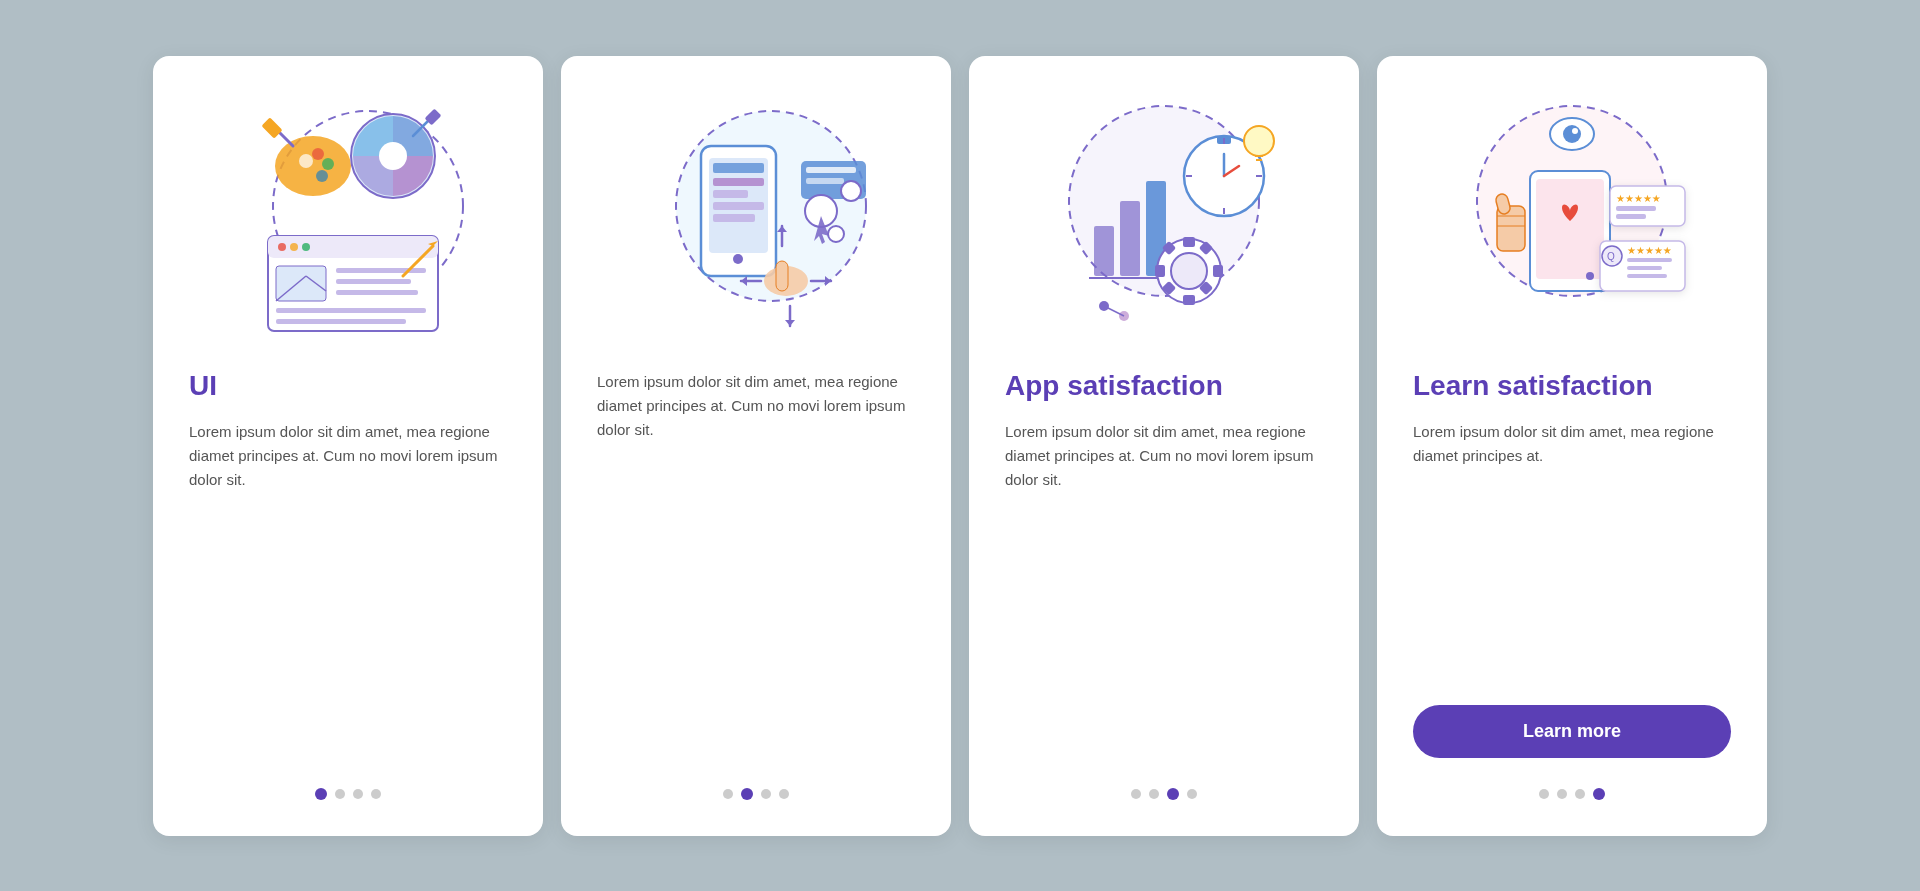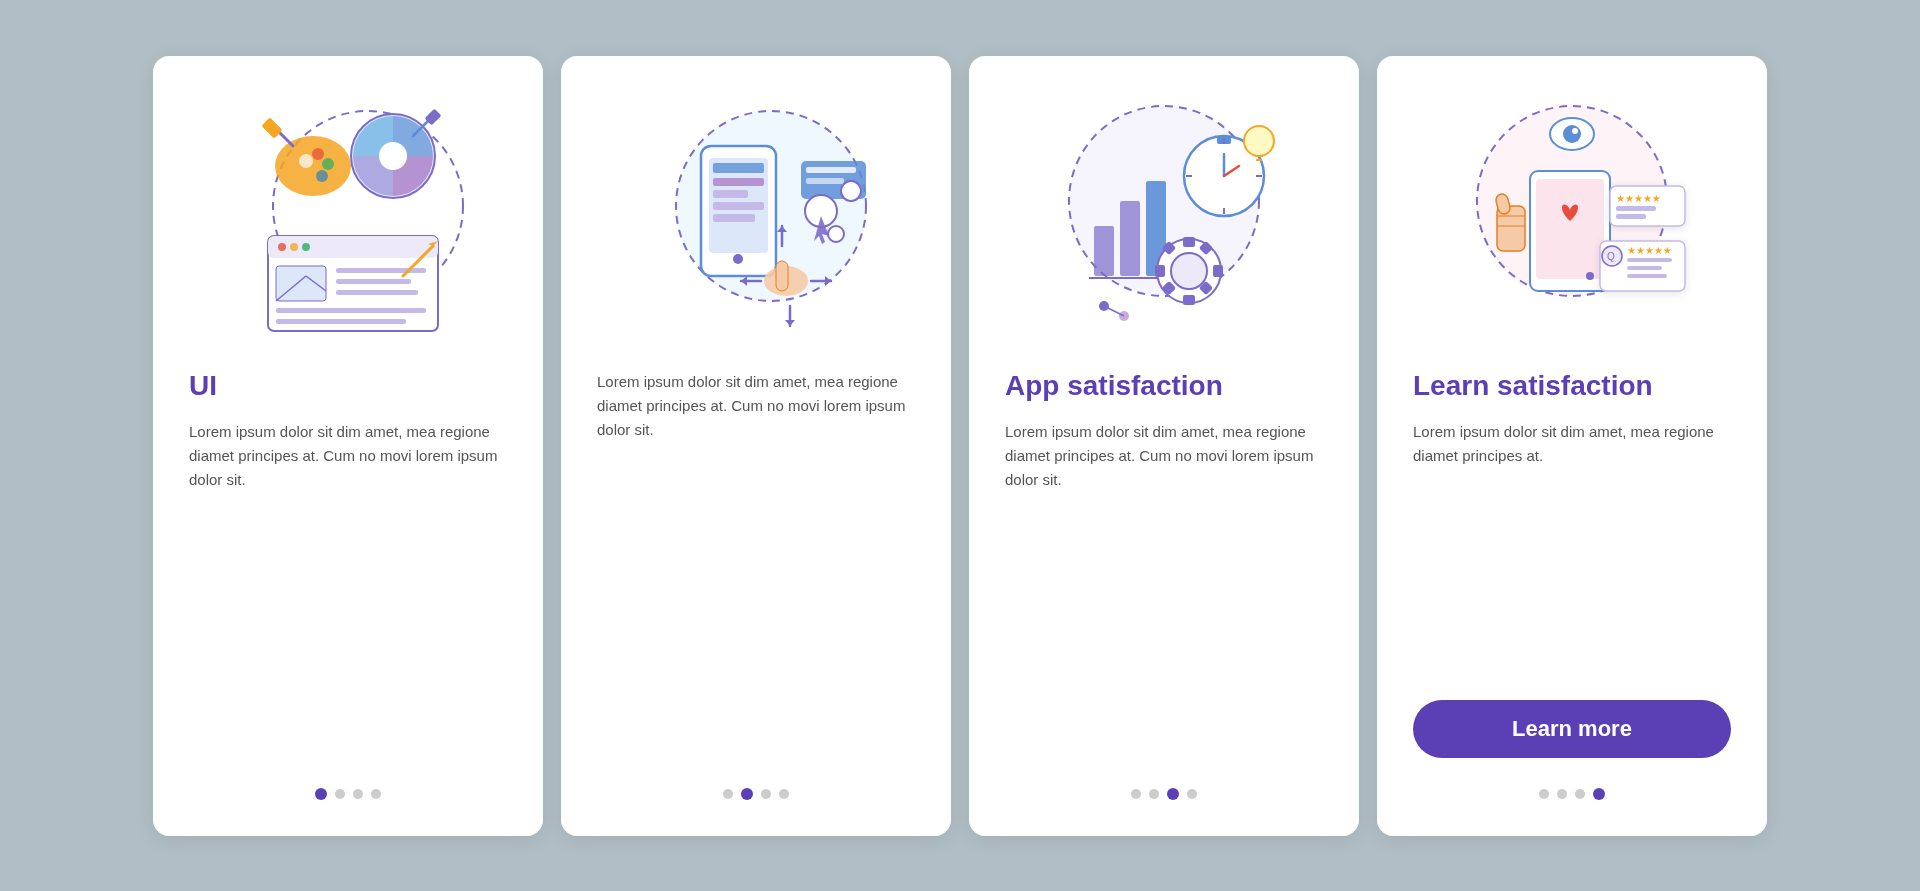--- a/index.html
+++ b/index.html
@@ -79,21 +79,21 @@
       width: 12px;
       height: 12px;
     }
 
     .learn-more-btn {
       background: #5b3fb5;
       color: #fff;
       border: none;
       border-radius: 30px;
       padding: 16px 40px;
-      font-size: 22px;
+      font-size: 18px;
       font-weight: 600;
       cursor: pointer;
       margin-top: 20px;
       width: 100%;
     }
 
     
     svg text {
       font-family: Arial, sans-serif;
     }

